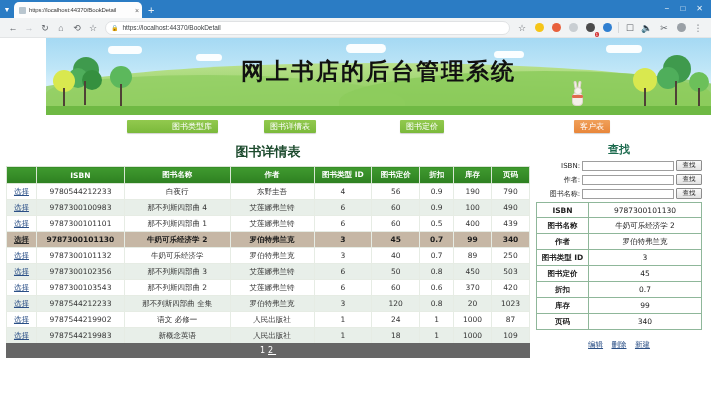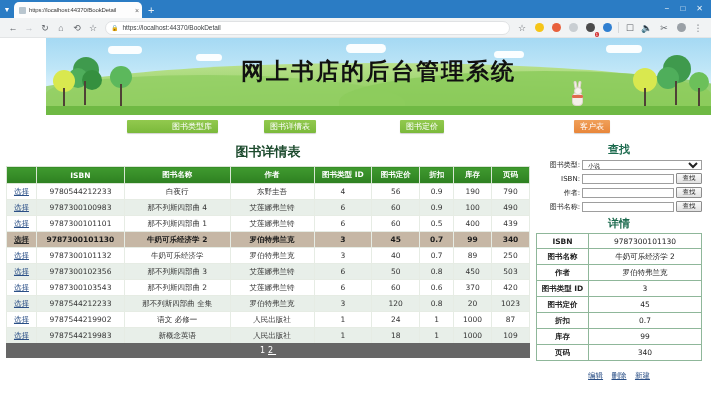--- a/index.html
+++ b/index.html
@@ -466,47 +466,40 @@
       <div class="pager">
         <span>1</span><a>2</a>
       </div>
     </div>
 
     <div class="right-col">
 
       <div class="panel" style="border:none;padding:0;">
         <div class="panel-title">查找</div>
 
-        <div class="srch-row">
-          <span class="srch-label">图书类型:</span>
-          <select class="srch-select">
-            <option>小说</option>
-          </select>
-        </div>
 
         <div class="srch-row">
           <span class="srch-label">ISBN:</span>
           <input class="srch-input" type="text" value="" style="">
           <button class="srch-btn">查找</button>
         </div>
 
         <div class="srch-row">
           <span class="srch-label">作者:</span>
           <input class="srch-input" type="text" value="" style="">
           <button class="srch-btn">查找</button>
         </div>
 
         <div class="srch-row">
           <span class="srch-label">图书名称:</span>
           <input class="srch-input" type="text" value="" style="">
           <button class="srch-btn">查找</button>
         </div>
       </div>
 
-      <div class="detail-title">详情</div>
       <table class="detail">
         <tbody id="detail-body">
             <tr>
               <td class="k">ISBN</td>
               <td>9787300101130</td>
             </tr>
             <tr>
               <td class="k">图书名称</td>
               <td>牛奶可乐经济学 2</td>
             </tr>

